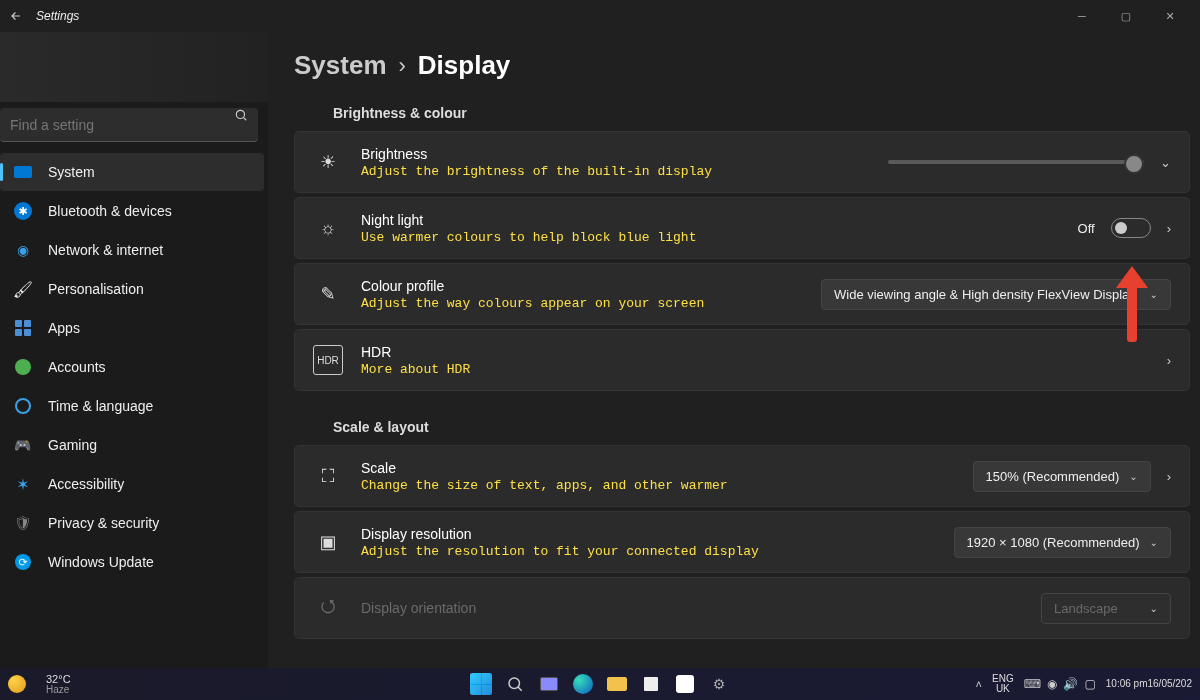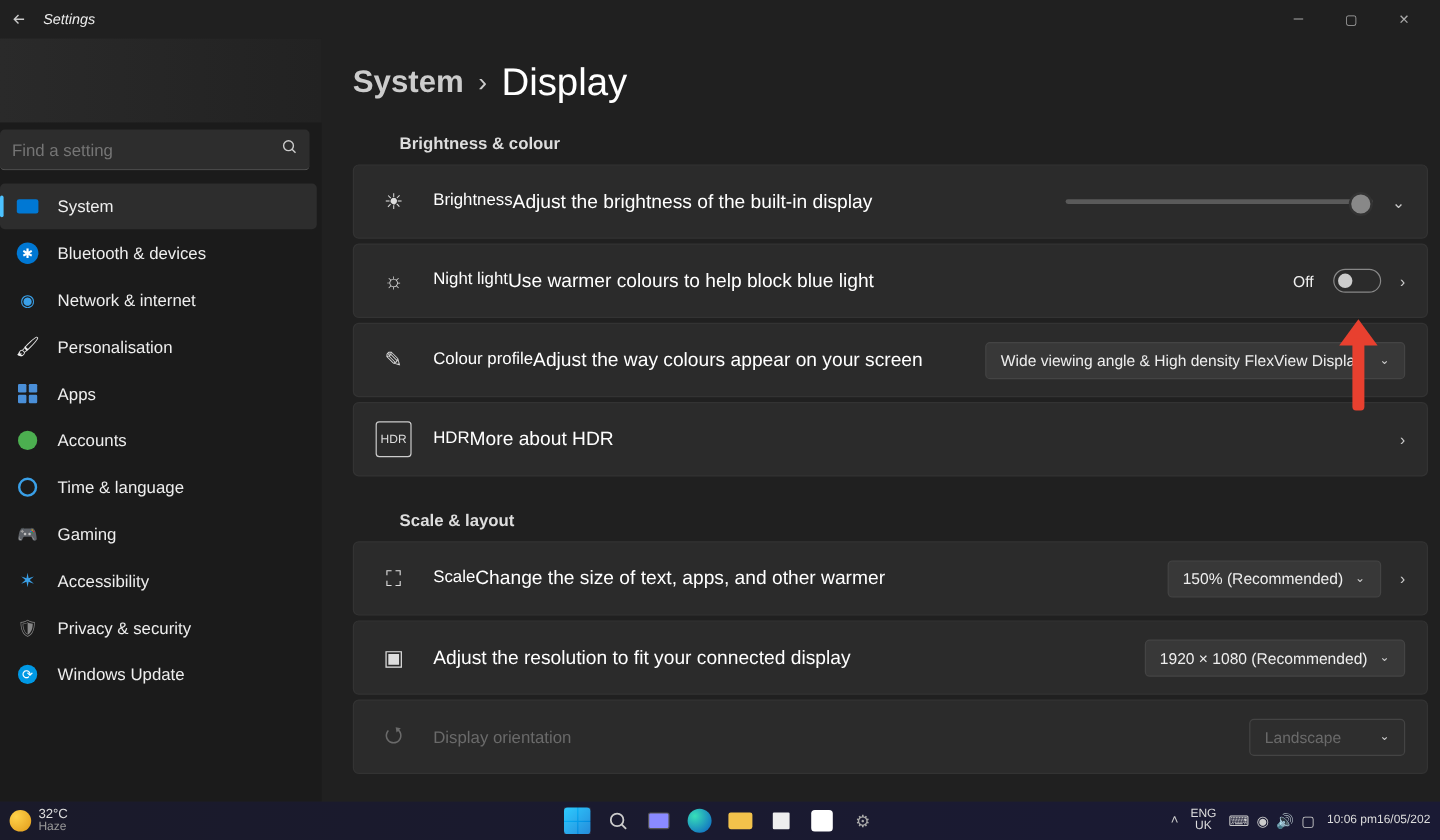--- a/index.html
+++ b/index.html
@@ -5,21 +5,21 @@
 * { margin:0; padding:0; box-sizing:border-box; font-family:"Segoe UI",Arial,sans-serif; }
 body { width:1200px; height:700px; background:#202020; color:#fff; overflow:hidden; position:relative; }
 .titlebar { height:32px; display:flex; align-items:center; padding:0 8px; }
 .titlebar .back { width:16px; height:16px; display:flex; align-items:center; justify-content:center; color:#ddd; margin-right:12px; }
 .titlebar .title { font-size:12px; color:#eee;font-style:italic; }
 .win-controls { margin-left:auto; display:flex; }
 .win-controls div { width:44px; height:32px; display:flex; align-items:center; justify-content:center; color:#aaa; font-size:11px; }
 .appbody { display:flex; height:636px; }
 .sidebar { width:268px; background:#1b1b1b; display:flex; flex-direction:column; }
 .account { height:70px; background:linear-gradient(90deg,#2a2a2a,#222); margin:0 0 6px 0; }
-.search { margin:0 10px 10px 0; position:relative; height:34px; background:#2d2d2d; display:flex; align-items:center; border-radius:4px; border-bottom:1px solid #555; }
+.search { margin:0 10px 10px 0; position:relative; height:34px; background:#2d2d2d; display:flex; border-radius:4px; border-bottom:1px solid #555; }
 .search input { flex:1; background:transparent; border:none; color:#ccc; font-size:14px; padding:0 10px; outline:none; }
 .search .sicon { width:34px; text-align:center; color:#ccc; }
 .nav { flex:1; overflow:hidden; }
 .nav-item { height:38px; display:flex; align-items:center; padding:0 12px; font-size:14px; color:#eee; border-radius:4px; margin:1px 4px 1px 0; cursor:pointer; }
 .nav-item.active { background:#2d2d2d; position:relative; }
 .nav-item.active::before { content:""; position:absolute; left:0; top:10px; width:3px; height:18px; background:#4cc2ff; border-radius:2px;}
 .nav-icon { width:22px; height:22px; margin-right:14px; display:flex; align-items:center; justify-content:center; font-size:14px;}
 .ic-system{background:#0078d4;border-radius:2px;width:18px;height:12px;}
 .ic-bt{background:#0078d4;border-radius:50%;width:18px;height:18px;display:flex;align-items:center;justify-content:center;color:#fff;font-size:11px;}
 .ic-net{color:#3aa0e8;}
@@ -29,46 +29,46 @@
 .ic-acct{width:16px;height:16px;background:#4caf50;border-radius:50%;}
 .ic-time{width:16px;height:16px;border:2px solid #3aa0e8;border-radius:50%;}
 .ic-game{color:#888;}
 .ic-acc{color:#3aa0e8;font-size:16px;}
 .ic-priv{color:#888;}
 .ic-upd{width:16px;height:16px;background:#0099e5;border-radius:50%;display:flex;align-items:center;justify-content:center;color:#fff;font-size:11px;}
 .main { flex:1; padding:18px 10px 0 26px; overflow:hidden; }
 .breadcrumb { display:flex; align-items:center; gap:12px; margin-bottom:24px; }
 .breadcrumb .bc1 { font-size:26px; font-weight:600; color:#ccc; }
 .breadcrumb .sep { font-size:22px; color:#ccc; }
-.breadcrumb .bc2 { font-size:32px; font-weight:400; color:#fff; }
+.breadcrumb .bc2 { font-size:26px; font-weight:700; color:#fff; }
 .section-title { font-size:14px; font-weight:600; color:#ddd; margin:0 0 10px 2px;padding-left:37px; }
 .card { background:#2b2b2b; border-radius:5px; margin-bottom:4px; padding:0 18px; min-height:62px; display:flex; align-items:center; border:1px solid #333; }
 .card-icon { width:30px; height:30px; display:flex; align-items:center; justify-content:center; color:#ddd; margin-right:18px; font-size:18px;}
-.card-text { display:flex; }
+.card-text { display:flex; flex-direction:column; }
 .card-title { font-size:14px; color:#fff; }
-.card-sub { font-size:16px; color:#ffffff; margin-top:2px;}
+.card-sub { font-size:13px; color:#fde047; margin-top:2px;font-family:Liberation Mono, monospace;}
 .card.faded .card-title, .card.faded .card-sub { color:#6a6a6a; }
 .card.faded .card-icon { color:#6a6a6a; }
 .ctrl { margin-left:auto; display:flex; align-items:center; gap:16px; }
 .slider { width:256px; height:4px; background:#5a5a5a; border-radius:2px; position:relative; }
 .slider::after { content:""; position:absolute; right:0; top:-6px; width:16px; height:16px; background:#888; border-radius:50%; border:2px solid #333; }
 .chev { color:#ccc; font-size:13px; }
 .toggle { width:40px; height:20px; border:1px solid #888; border-radius:10px; position:relative; background:#2b2b2b;}
 .toggle::after { content:""; position:absolute; left:3px; top:3px; width:12px; height:12px; background:#ccc; border-radius:50%; }
 .toggle-label { font-size:13px; color:#eee; }
 .dd { background:#383838; border:1px solid #444; border-radius:4px; padding:7px 12px; font-size:13px; color:#eee; display:flex; align-items:center; gap:10px; min-width:130px;}
 .dd .ddchev { color:#ccc; font-size:10px; margin-left:auto;}
 .dd.wide { min-width:350px; }
 .dd.faded { color:#6a6a6a; background:#2e2e2e;}
 .gap20 { height:24px; }
 .arrow-annot { position:absolute; left:1116px; top:266px; width:32px; height:86px; pointer-events:none;}
 .arrow-annot .shaft{position:absolute;left:11px;top:16px;width:10px;height:60px;background:#e8402f;border-radius:3px;}
 .arrow-annot .head{position:absolute;left:0;top:0;width:0;height:0;border-left:16px solid transparent;border-right:16px solid transparent;border-bottom:22px solid #e8402f;}
 .taskbar { position:absolute; bottom:0; left:0; right:0; height:32px; background:linear-gradient(90deg,#1a1a2a,#1a1a30,#1a1a34); display:flex; align-items:center; padding:0 8px; font-size:11px; color:#ddd;}
-.taskbar .weather { display:flex; align-items:center; gap:6px; }
+.taskbar .weather { display:flex; align-items:center; gap:20px; }
 .taskbar .weather .wicon{width:18px;height:18px;background:radial-gradient(circle at 30% 30%,#ffd24a,#e09a1a);border-radius:50%;}
 .taskbar .weather .wtxt{display:flex;flex-direction:column;line-height:1;}
 .taskbar .weather .wtxt span:last-child{color:#999;font-size:10px;}
 .taskbar .center { position:absolute; left:50%; transform:translateX(-50%); display:flex; gap:8px; align-items:center;}
 .taskbar .tbicon { width:26px; height:26px; border-radius:4px; display:flex; align-items:center; justify-content:center; font-size:14px;}
 .tb-start{background:linear-gradient(135deg,#0ac2ff,#0078d4);border-radius:3px;width:22px;height:22px;display:grid;grid-template-columns:1fr 1fr;grid-gap:1px;}
 .tb-start span{background:rgba(255,255,255,0.15);}
 .tb-search{color:#ccc;font-size:16px;}
 .tb-task{width:18px;height:14px;background:#8a8aff;border-radius:2px;border:1px solid #555;}
 .tb-edge{background:radial-gradient(circle at 30% 30%,#37e0b8,#0a5cc4);width:20px;height:20px;border-radius:50%;}
@@ -248,20 +248,21 @@
           <span>150% (Recommended)</span>
           <span class="ddchev">⌄</span>
         </div>
         <span class="chev">›</span>
       </div>
     </div>
 
     <div class="card">
       <div class="card-icon">▣</div>
       <div class="card-text">
+        <span class="card-title">Display resolution</span>
         <span class="card-sub">Adjust the resolution to fit your connected display</span>
       </div>
       <div class="ctrl">
         <div class="dd" style="min-width:210px;">
           <span>1920 × 1080 (Recommended)</span>
           <span class="ddchev">⌄</span>
         </div>
       </div>
     </div>
 

